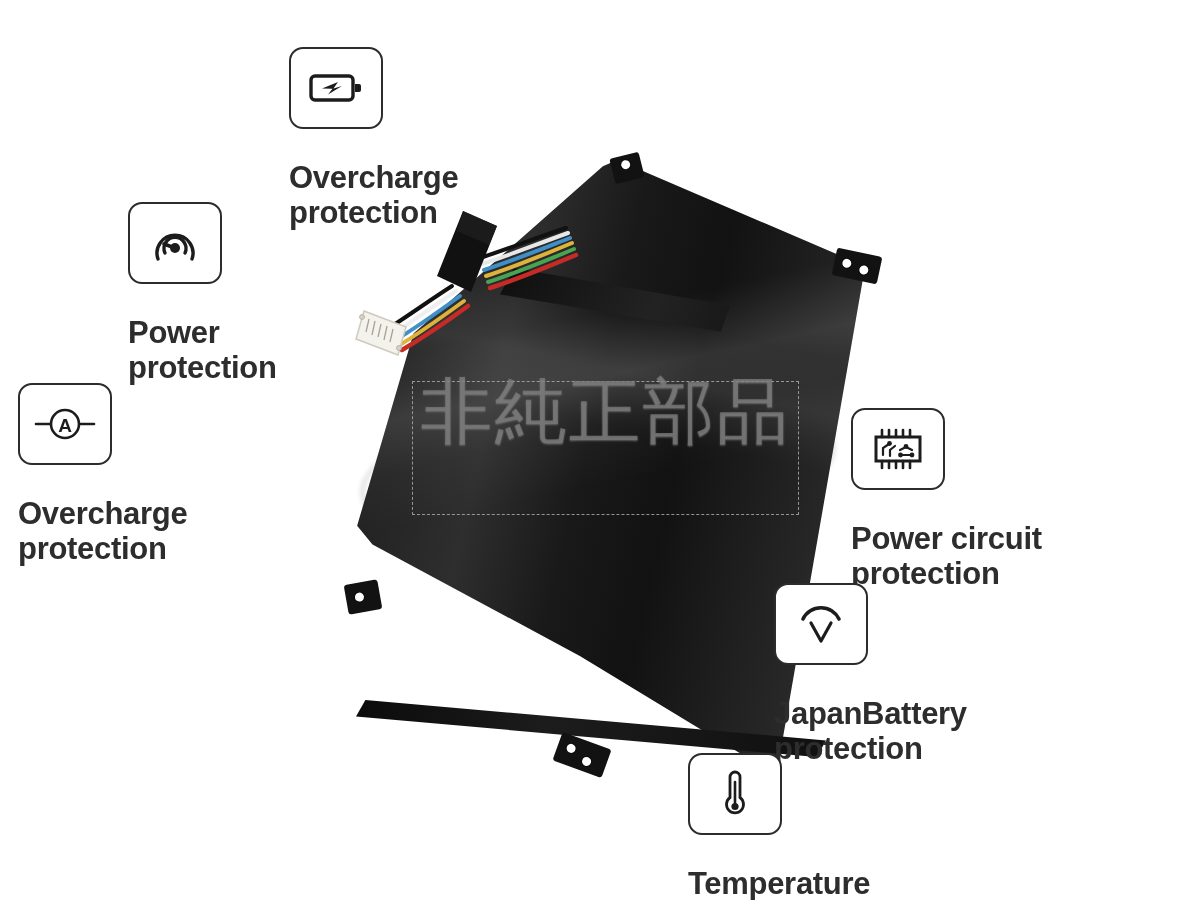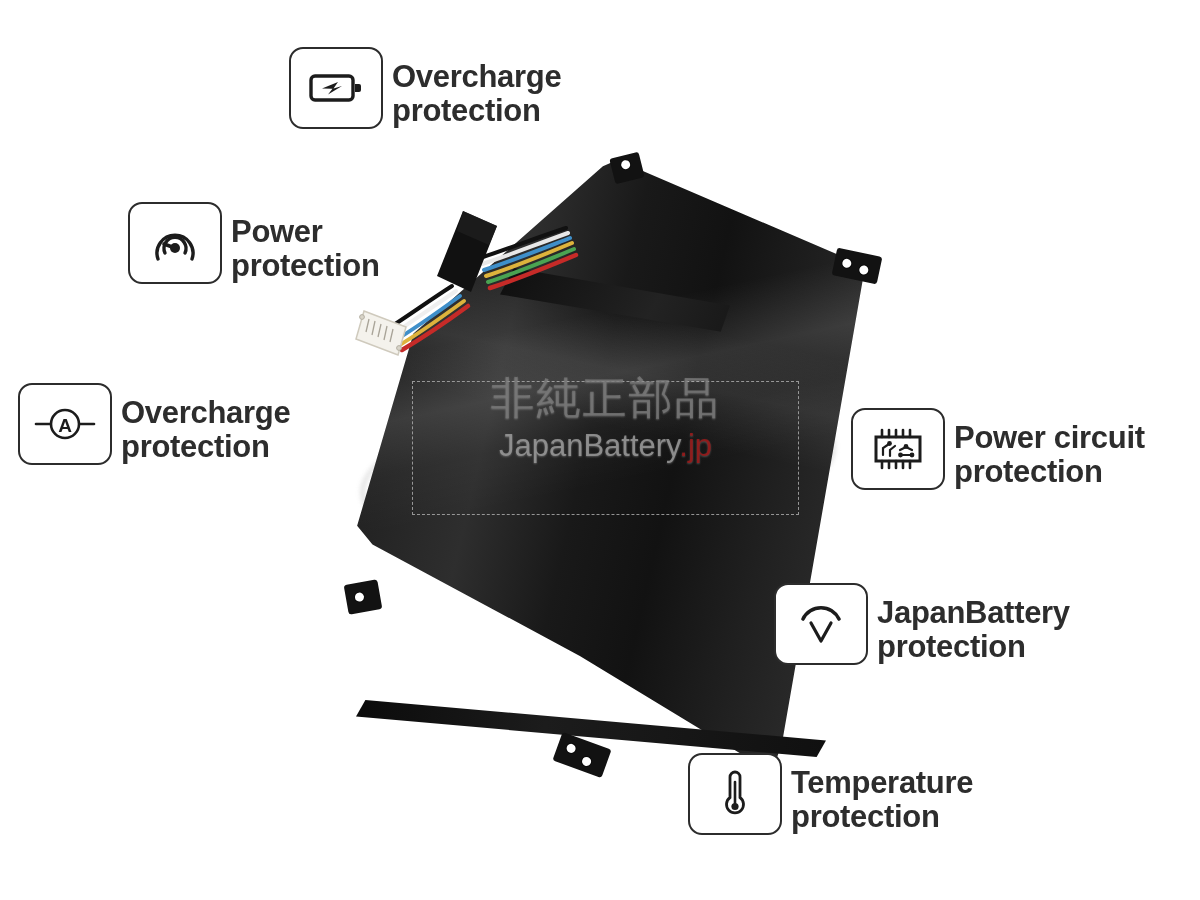--- a/index.html
+++ b/index.html
@@ -157,22 +157,22 @@
     width: 387px; height: 134px;
     border: 1px dashed rgba(170,170,170,0.85);
     box-sizing: border-box;
     display: flex;
     flex-direction: column;
     align-items: center;
     justify-content: flex-start;
     pointer-events: none;
   }
   #wm-jp {
-    font-family: Liberation Sans, sans-serif;
-    font-size: 44px;
+    font-family: Liberation Serif, serif;
+    font-size: 72px;
     line-height: 1.0;
     letter-spacing: 2px;
     color: rgba(120,120,120,0.78);
     text-shadow: 0 1px 2px rgba(255,255,255,0.28);
     margin-top: -6px;
     white-space: nowrap;
   }
   #wm-brand {
     font-family: "Liberation Sans", sans-serif;
     font-size: 31px;
@@ -181,22 +181,23 @@
     margin-top: 10px;
     white-space: nowrap;
     text-shadow: 0 1px 2px rgba(255,255,255,0.25);
   }
   #wm-brand .tld { color: rgba(150,26,26,0.92); }
 
   
   .feature {
     position: absolute;
     display: flex;
-    align-items: flex-end;
-    gap: 9px;
+    align-items: flex-start;
+    gap: 32px;
+    flex-direction: column;
   }
   .icon-box {
     flex: 0 0 auto;
     width: 94px;
     height: 82px;
     border: 2px solid #2c2c2c;
     border-radius: 14px;
     background: #ffffff;
     display: flex;
     align-items: center;
@@ -282,21 +283,20 @@
           <line x1="393" y1="329" x2="390" y2="342"></line>
         </g>
         <circle cx="362" cy="317" r="2.4" fill="#d8d4c8" stroke="#b4afa2" stroke-width="1"></circle>
         <circle cx="399" cy="348" r="2.4" fill="#d8d4c8" stroke="#b4afa2" stroke-width="1"></circle>
       </g>
     </svg>
   </div>
 
   <div id="watermark">
     <div id="wm-jp">非純正部品</div>
-    <div id="wm-brand"><span>JapanBattery</span><span class="tld">.jp</span></div>
   </div>
 
   <div class="feature" id="feat-overcharge">
     <div class="icon-box">
       <svg width="56" height="36" viewBox="0 0 56 36">
         <rect x="3" y="6" width="42" height="24" rx="4" ry="4" fill="none" stroke="#1c1c1c" stroke-width="3.4"></rect>
         <path d="M47 14 h4 a2 2 0 0 1 2 2 v4 a2 2 0 0 1 -2 2 h-4 z" fill="#1c1c1c"></path>
         <path d="M14 18.5 L30 12 L25.5 18.5 L34 16 L20 24.5 L24.5 18.8 Z" fill="#1c1c1c"></path>
       </svg>
     </div>

